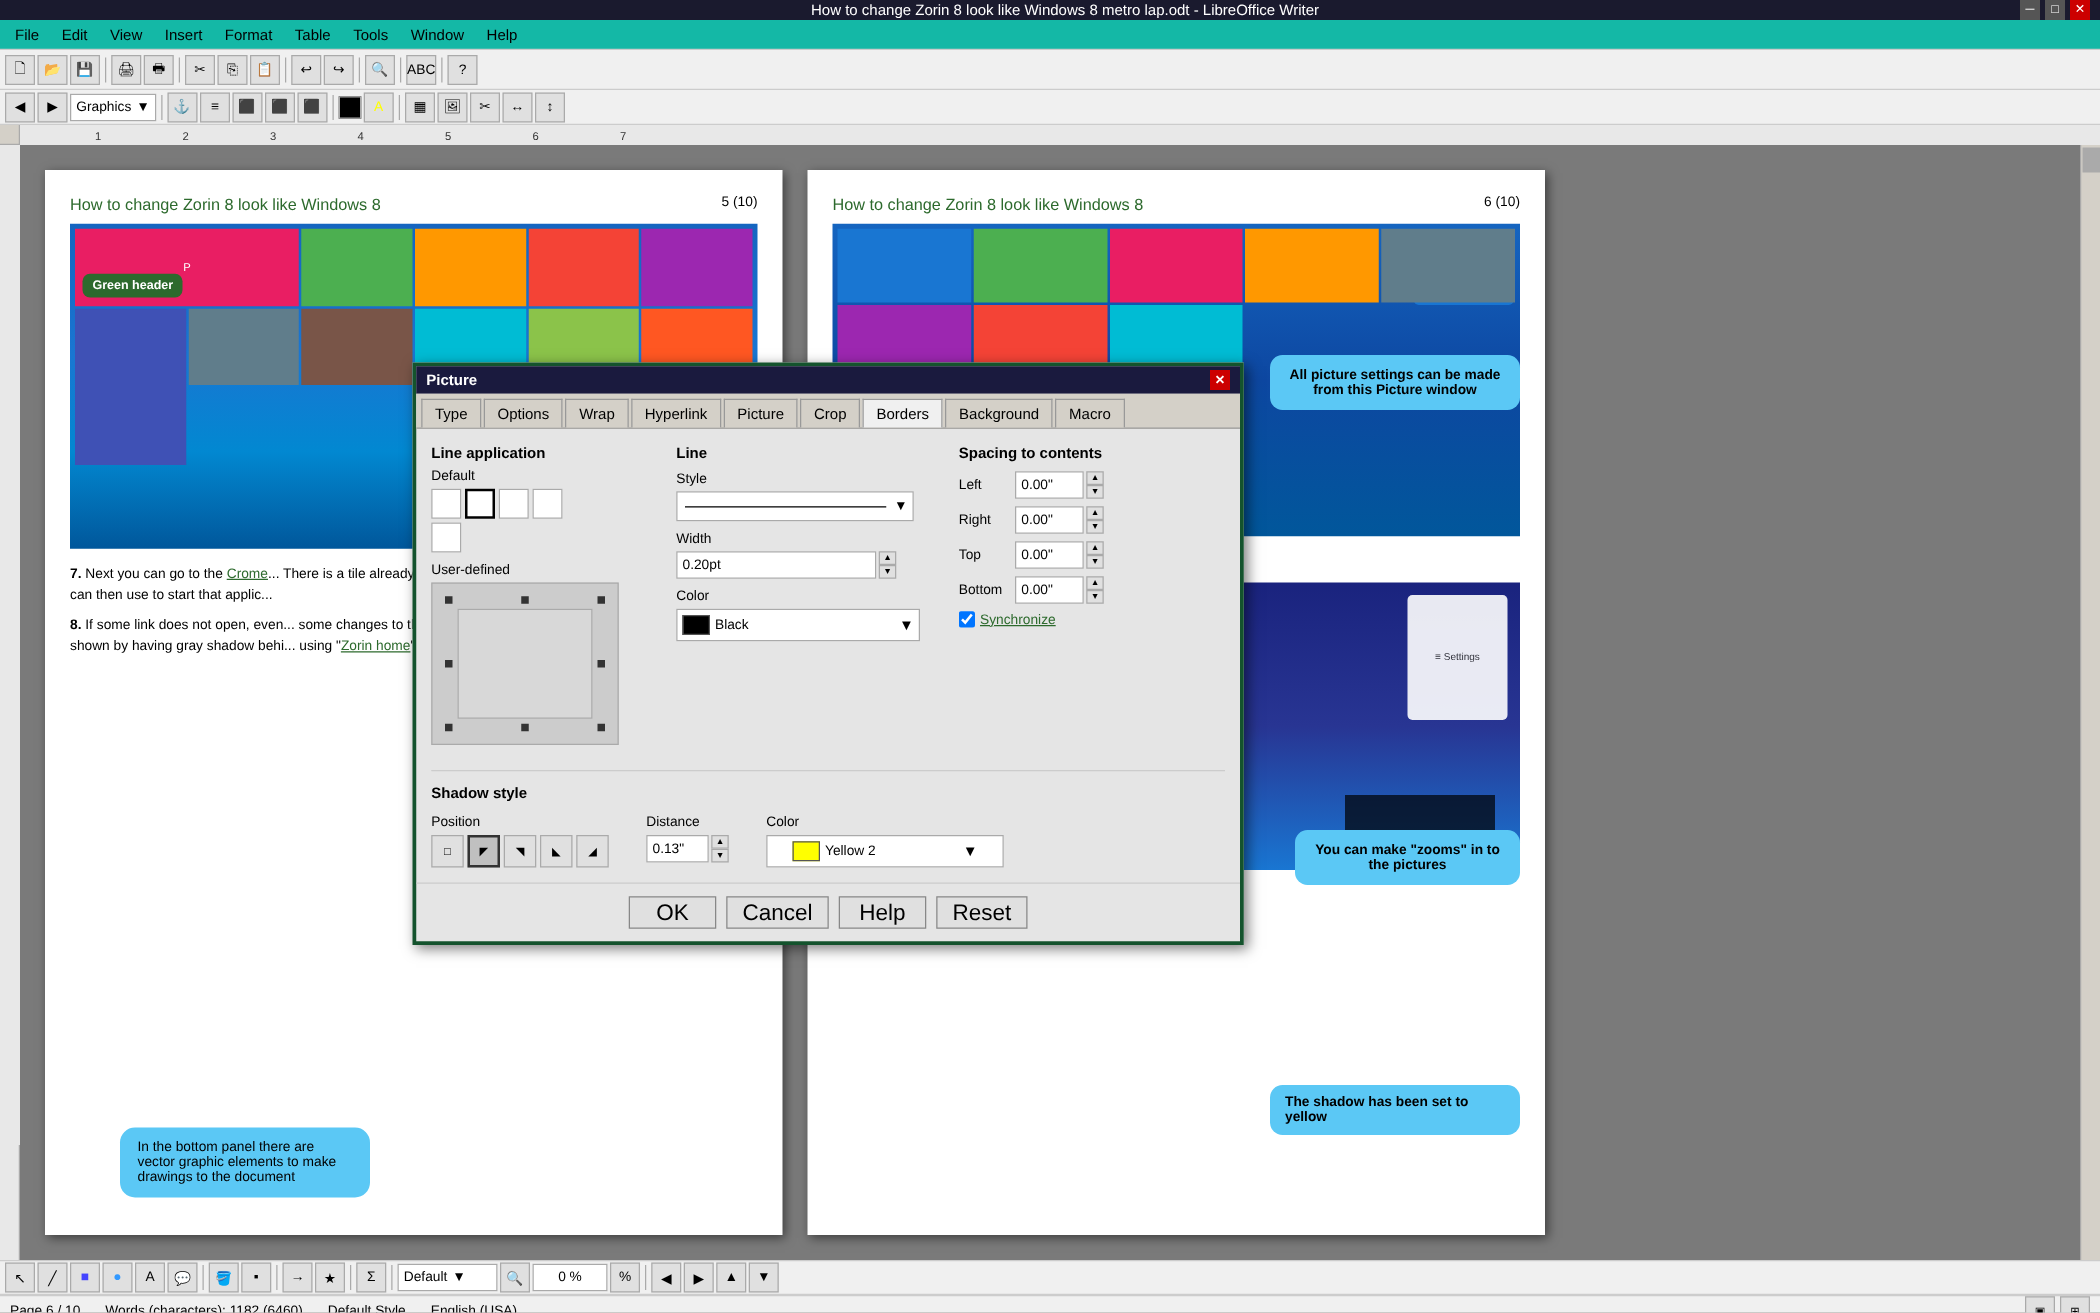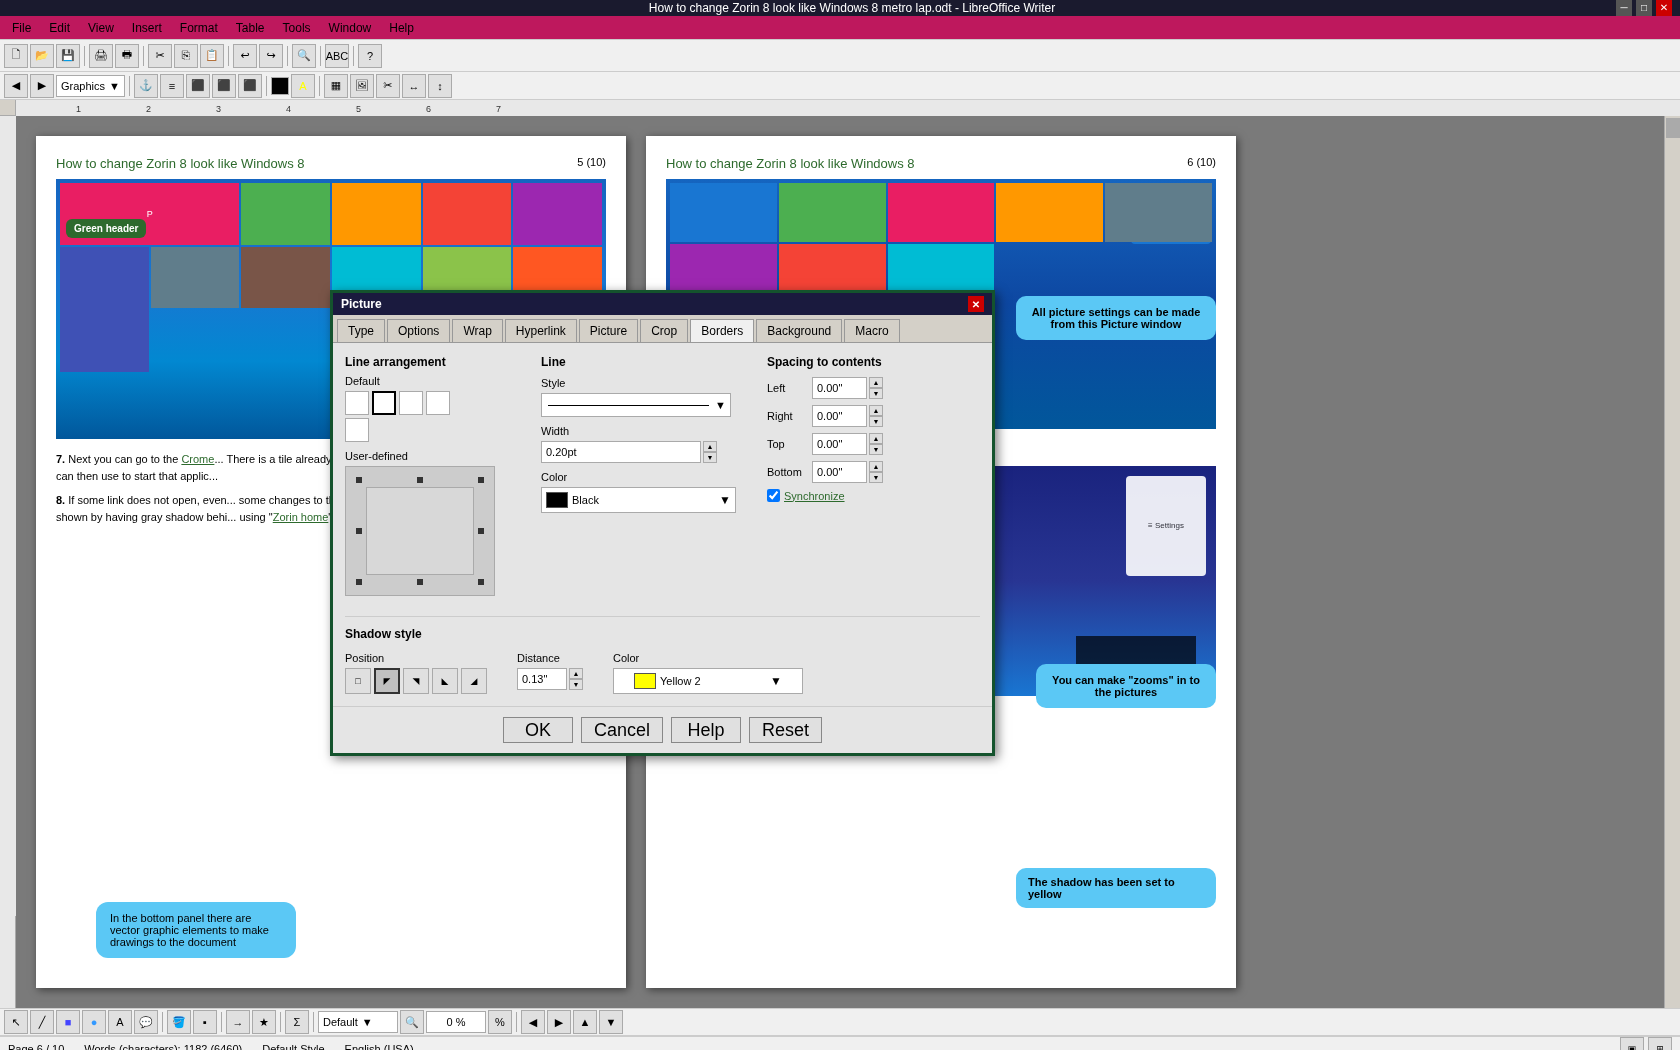--- a/index.html
+++ b/index.html
@@ -5,21 +5,21 @@
     * { box-sizing: border-box; margin: 0; padding: 0; }
     body { font-family: 'Segoe UI', Tahoma, Geneva, Verdana, sans-serif; font-size: 12px; background: #d4d0c8; overflow: hidden; width: 1680px; height: 1050px; }
 
     
     #title-bar { background: #1a1a2e; color: #fff; height: 16px; display: flex; align-items: center; justify-content: space-between; padding: 0 8px; font-size: 12px; }
     #title-bar .title { flex: 1; text-align: center; }
     #title-bar .controls { display: flex; gap: 4px; }
     #title-bar .controls span { width: 16px; height: 16px; background: #555; display: inline-block; text-align: center; line-height: 16px; font-size: 10px; cursor: pointer; color: #fff; }
 
     
-    #menu-bar { background: #be185d; height: 24px; display: flex; align-items: center; padding: 0 4px; border-bottom: 1px solid #ccc; gap: 2px; }
+    #menu-bar { background: #14b8a6; height: 24px; display: flex; align-items: center; padding: 0 4px; border-bottom: 1px solid #ccc; gap: 2px; }
     #menu-bar span { padding: 2px 8px; cursor: pointer; font-size: 12px; }
 
     
     #toolbar1 { background: #f0f0f0; height: 32px; display: flex; align-items: center; padding: 2px 4px; border-bottom: 1px solid #ccc; gap: 2px; }
     #toolbar2 { background: #f0f0f0; height: 28px; display: flex; align-items: center; padding: 2px 4px; border-bottom: 1px solid #ccc; gap: 2px; }
     .tb-btn { width: 24px; height: 24px; background: #e0e0e0; border: 1px solid #aaa; display: inline-flex; align-items: center; justify-content: center; cursor: pointer; font-size: 11px; }
     .tb-sep { width: 1px; height: 20px; background: #aaa; margin: 0 2px; }
     .tb-dropdown { height: 22px; border: 1px solid #aaa; background: #fff; font-size: 11px; padding: 0 4px; display: flex; align-items: center; gap: 4px; }
 
     
@@ -218,21 +218,21 @@
             <div style="background:#4caf50;"></div>
             <div style="background:#e91e63;"></div>
             <div style="background:#ff9800;"></div>
             <div style="background:#607d8b;"></div>
             <div style="background:#9c27b0;"></div>
             <div style="background:#f44336;"></div>
             <div style="background:#00bcd4;"></div>
           </div>
         </div>
 
-        <div style="position:absolute; top:160px; right:20px; background:#5bc8f5; border-radius:10px; padding:10px 14px; font-size:11px; font-weight:bold; max-width:200px; z-index:5; text-align:center;">All picture settings can be made
+        <div style="position:absolute; top:148px; right:20px; background:#5bc8f5; border-radius:10px; padding:10px 14px; font-size:11px; font-weight:bold; max-width:200px; z-index:5; text-align:center;">All picture settings can be made
 from this Picture window</div>
 
         <div style="font-size:11px; color:#000; line-height:1.5; margin-top:8px;">select or change an icon t... edit or delete the tile. In th S... </div>
 
         <div style="width:100%; height:230px; background:linear-gradient(180deg, #1a237e 0%, #283593 50%, #1976d2 100%); position:relative; margin-top:8px; overflow:hidden;">
           <div style="position:absolute; top:10px; left:10px; background:#00e676; width:8px; height:140px;"></div>
           <div style="position:absolute; top:10px; right:10px; background:#fff; width:80px; height:100px; opacity:0.9; border-radius:4px; display:flex; align-items:center; justify-content:center; font-size:8px; color:#333;">≡ Settings</div>
           <div style="position:absolute; bottom:10px; right:20px; background:rgba(0,0,0,0.7); width:120px; height:50px;"></div>
         </div>
 
@@ -316,21 +316,21 @@
     <div class="dialog-tab">Crop</div>
     <div class="dialog-tab active">Borders</div>
     <div class="dialog-tab">Background</div>
     <div class="dialog-tab">Macro</div>
   </div>
 
   <div id="dialog-body">
     <div style="display:flex; gap:16px;">
 
       <div style="flex:0 0 180px;">
-        <div style="font-size:12px; font-weight:bold; margin-bottom:6px;">Line arrangement</div>
+        <div style="font-size:12px; font-weight:bold; margin-bottom:6px;">Line application</div>
         <div style="font-size:11px; margin-bottom:4px;">Default</div>
 
         <div style="display:flex; gap:3px; flex-wrap:wrap; width:130px; margin-bottom:8px;">
           <div style="width:24px; height:24px; border:1px solid #aaa; background:#fff; cursor:pointer;"></div>
           <div style="width:24px; height:24px; border:2px solid #000; background:#fff; cursor:pointer;"></div>
           <div style="width:24px; height:24px; border:1px solid #aaa; background:#fff; cursor:pointer;"></div>
           <div style="width:24px; height:24px; border:1px solid #aaa; background:#fff; cursor:pointer;"></div>
           <div style="width:24px; height:24px; border:1px solid #aaa; background:#fff; cursor:pointer;"></div>
         </div>
 

